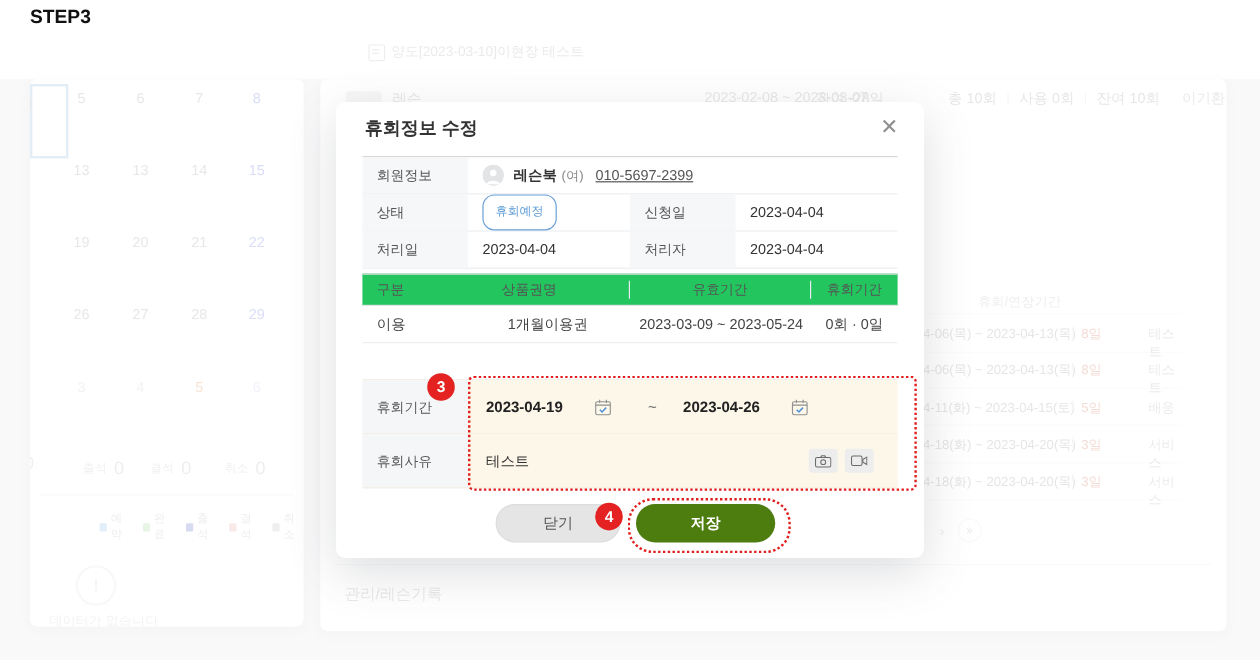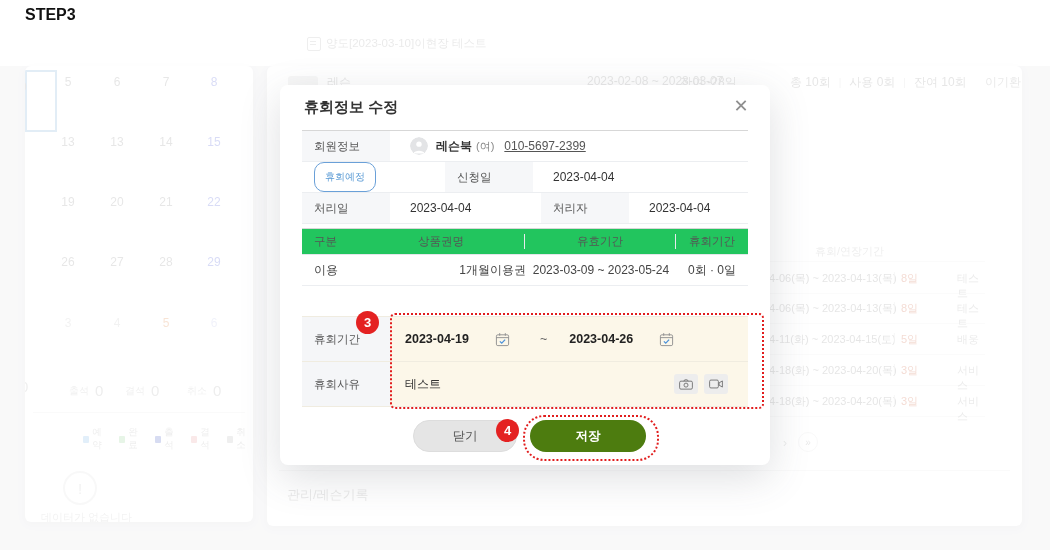--- a/index.html
+++ b/index.html
@@ -73,42 +73,42 @@
   .overlay{position:absolute;left:0;top:28px;width:1050px;height:522px;background:rgba(255,255,255,.62);z-index:5;}
 
   
   .modal{position:absolute;left:280px;top:85px;width:490px;height:380px;background:#fff;border-radius:8px;
          box-shadow:0 12px 40px rgba(70,75,90,.18);z-index:10;}
   .m-title{position:absolute;left:24px;top:13px;font-size:15px;font-weight:bold;color:#333;}
   .m-close{position:absolute;right:18px;top:10px;width:22px;height:22px;display:flex;align-items:center;justify-content:center;
            font-size:18px;color:#8f8f8f;cursor:pointer;font-weight:300;}
 
   .info-table{position:absolute;left:22px;top:45px;width:446px;border-top:1px solid #d7d7d7;}
-  .irow{display:flex;height:30px;border-bottom:1px solid #eceef1;gap:8px;}
+  .irow{display:flex;height:30px;border-bottom:1px solid #eceef1;}
   .lbl{width:88px;box-sizing:border-box;background:#f6f7f9;font-size:11.5px;color:#555;
        display:flex;align-items:center;padding-left:12px;flex:none;}
   .val{display:flex;align-items:center;padding-left:12px;font-size:12px;color:#333;box-sizing:border-box;}
   .val.grow{flex:1;}
   .val.half{width:135px;flex:none;}
   .avatar{width:18px;height:18px;border-radius:50%;overflow:hidden;margin-right:8px;flex:none;}
   .mname{font-weight:bold;color:#333;}
   .mgender{color:#888;margin-left:4px;font-size:11px;}
   .mphone{color:#555;margin-left:10px;text-decoration:underline;}
   .badge{border:1px solid #6aa0d8;color:#5b9bd5;font-size:10px;padding:8px 10px;border-radius:10px;line-height:1.2;}
 
   .prod-table{position:absolute;left:22px;top:143px;width:446px;}
   .phead{display:flex;height:25px;background:#22c55e;border-top:1px solid #d7d7d7;border-bottom:1px solid #e4e6ea;
          font-size:11.5px;color:#555;align-items:center;}
   .ph-type{width:56px;padding-left:12px;box-sizing:border-box;flex:none;}
   .ph-name{flex:1;text-align:center;}
   .ph-valid{width:150px;text-align:center;flex:none;border-left:1px solid #e8eaee;}
   .ph-pause{width:72px;text-align:center;flex:none;border-left:1px solid #e8eaee;}
   .prow{display:flex;height:30px;align-items:center;border-bottom:1px solid #eceef1;font-size:12px;color:#444;}
   .pd-type{width:56px;padding-left:12px;box-sizing:border-box;flex:none;}
-  .pd-name{flex:1;text-align:right;margin-left:29px;}
+  .pd-name{flex:1;text-align:center;margin-left:29px;}
   .pd-valid{width:150px;text-align:center;flex:none;}
   .pd-pause{width:72px;text-align:center;flex:none;}
 
   .form-sec{position:absolute;left:22px;top:231px;width:446px;}
   .frow{display:flex;height:44px;border-bottom:1px solid #f0ece0;}
   .frow:first-child{border-top:1px solid #f0ece0;}
   .flbl{width:88px;box-sizing:border-box;background:#f5f6f8;font-size:11.5px;color:#555;
         display:flex;align-items:center;padding-left:12px;flex:none;}
   .fval{flex:1;background:#fcf7e9;display:flex;align-items:center;padding-left:15px;font-size:12.5px;color:#222;}
   .fdate{font-weight:bold;color:#222;}
@@ -276,20 +276,21 @@
               <circle cx="12" cy="9.5" r="3.6" fill="#fff"></circle>
               <path d="M4.5 22c1.5-5 13.5-5 15 0" fill="#fff"></path>
             </svg>
         </span>
         <span class="mname">레슨북</span>
         <span class="mgender">(여)</span>
         <span class="mphone">010-5697-2399</span>
       </div>
     </div>
     <div class="irow">
+      <div class="lbl">상태</div>
       <div class="val half">
         <span class="badge">휴회예정</span>
       </div>
       <div class="lbl">신청일</div>
       <div class="val grow">2023-04-04</div>
     </div>
     <div class="irow">
       <div class="lbl">처리일</div>
       <div class="val half">2023-04-04</div>
       <div class="lbl">처리자</div>

